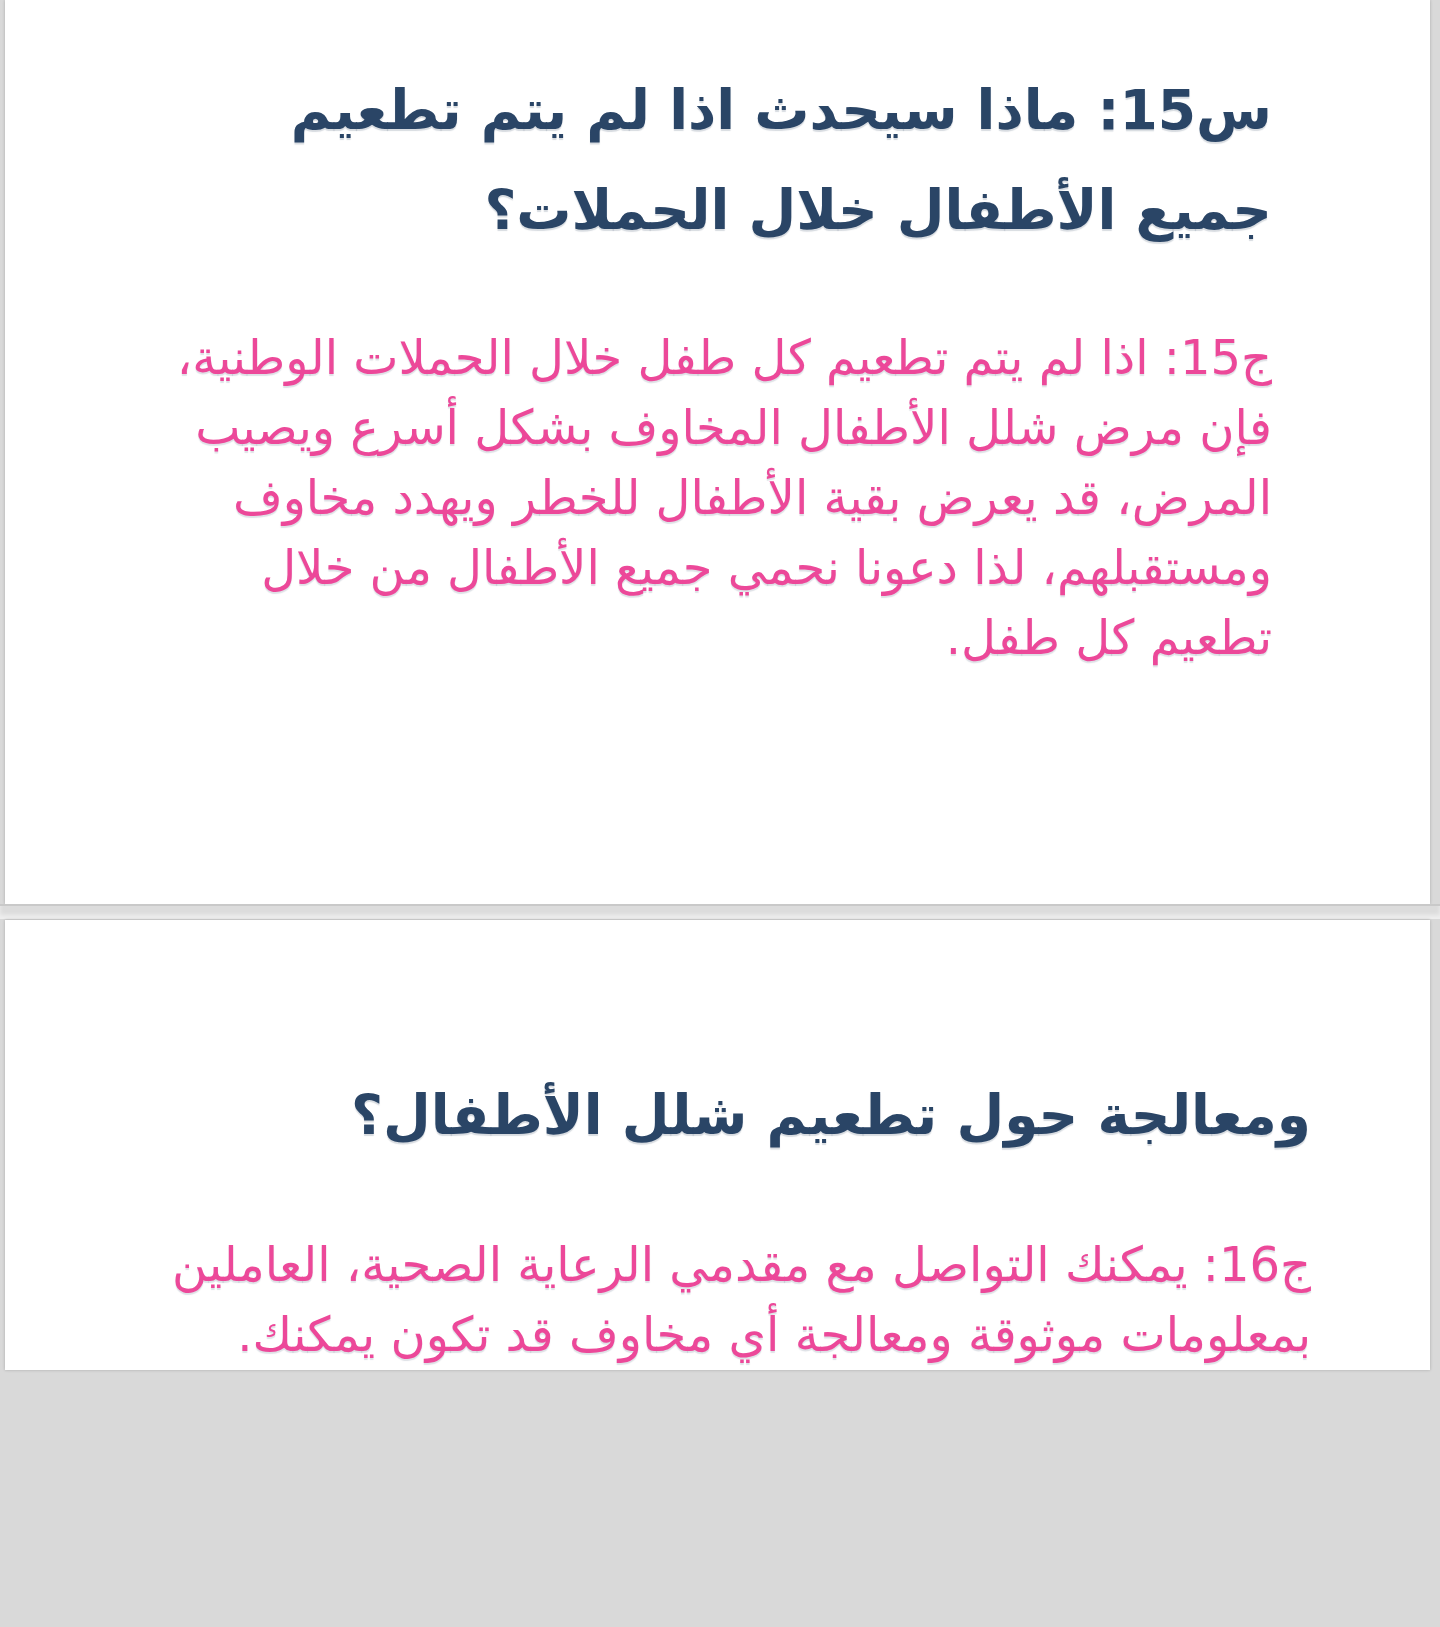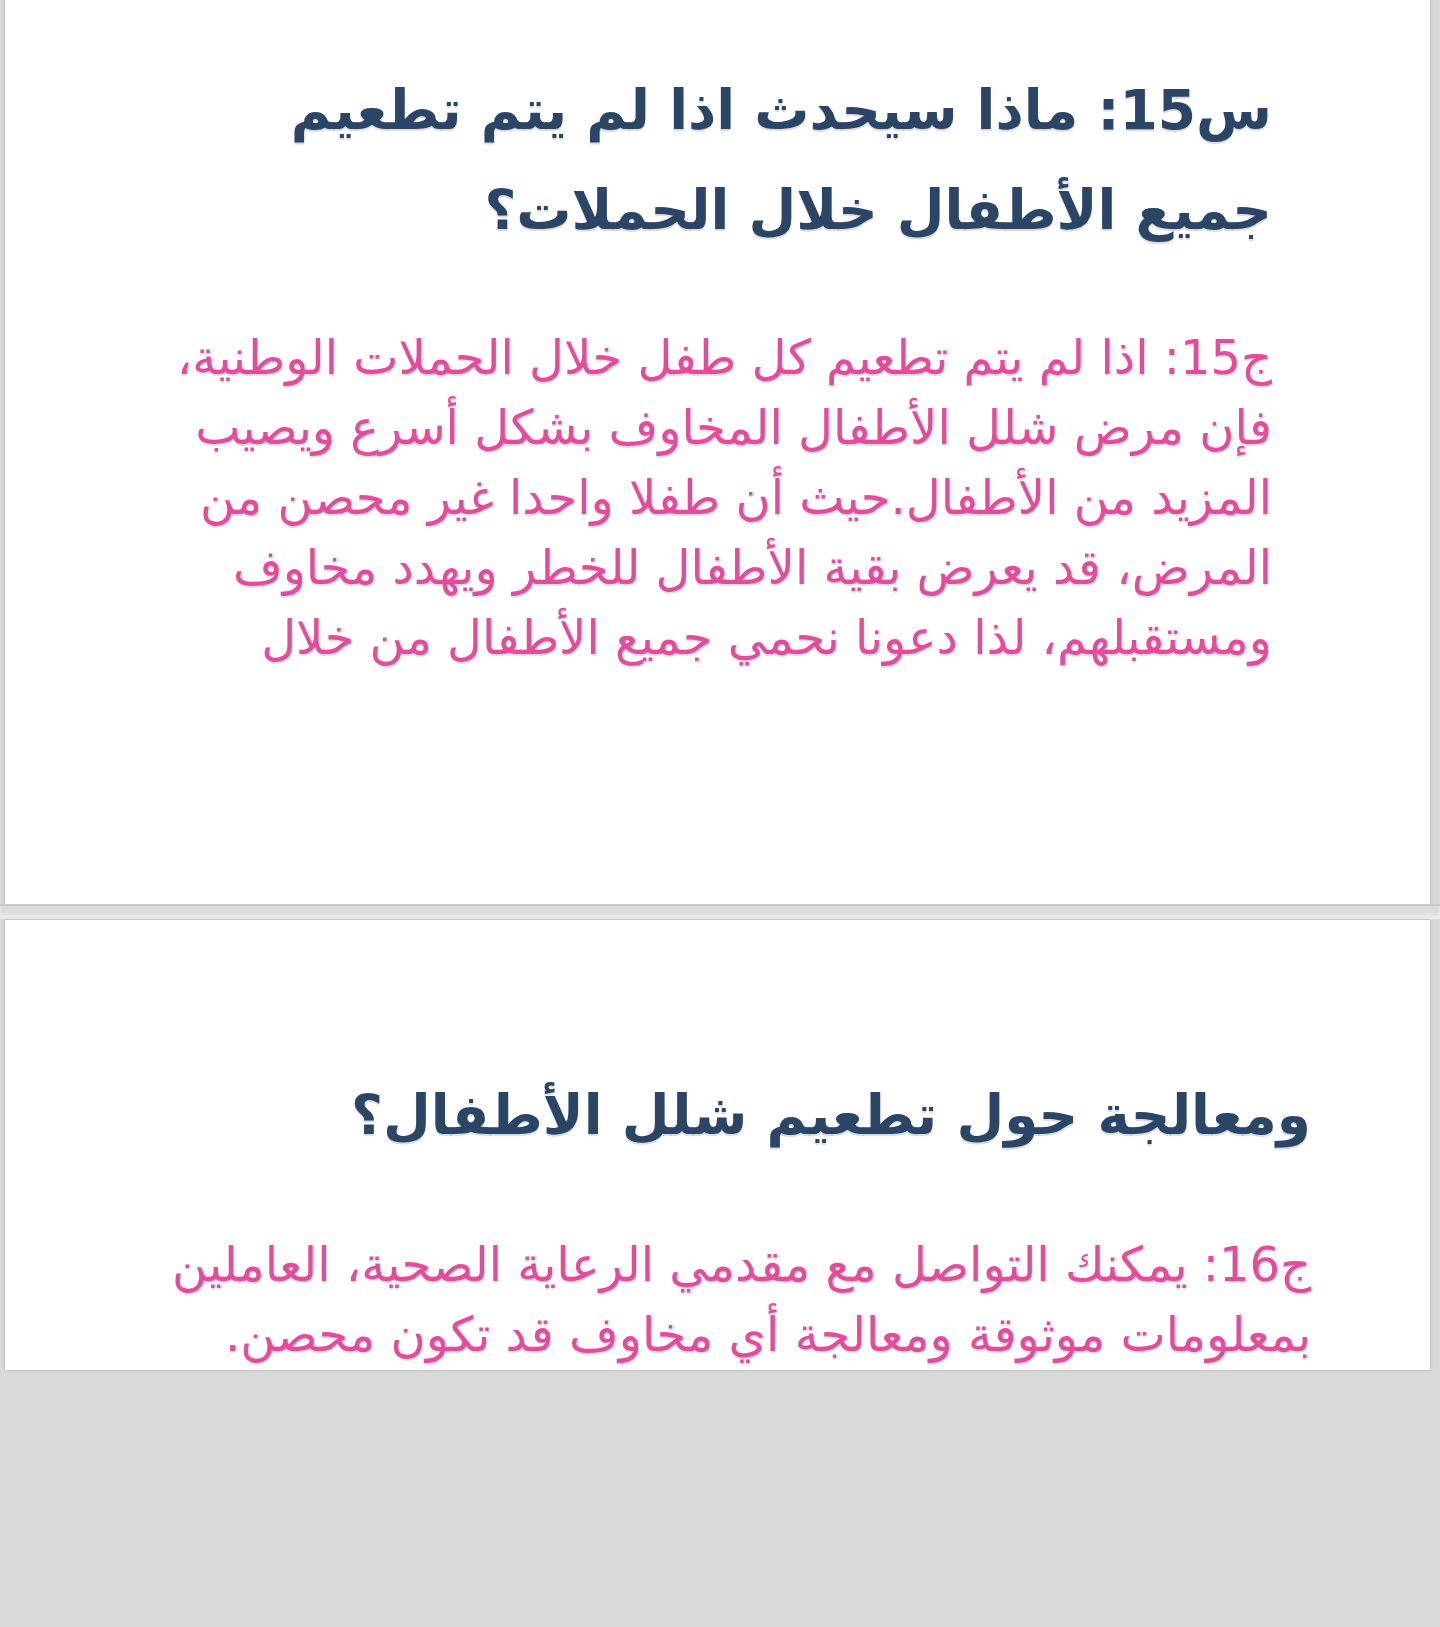--- a/index.html
+++ b/index.html
@@ -69,31 +69,31 @@
 <div class="viewer">
 
   <section class="page page-1">
     <h1 class="question">
       <span class="qline">س15: ماذا سيحدث اذا لم يتم تطعيم</span>
       <span class="qline">جميع الأطفال خلال الحملات؟</span>
     </h1>
     <div class="answer">
       <span class="aline">ج15: اذا لم يتم تطعيم كل طفل خلال الحملات الوطنية،</span>
       <span class="aline">فإن مرض شلل الأطفال المخاوف بشكل أسرع ويصيب</span>
-      <span class="aline">المزيد من الأطفال.حيث أن طفلا واحدا غير محصن من</span>
       <span class="aline">المرض، قد يعرض بقية الأطفال للخطر ويهدد مخاوف</span>
       <span class="aline">ومستقبلهم، لذا دعونا نحمي جميع الأطفال من خلال</span>
+      <span class="aline">تطعيم كل طفل.</span>
     </div>
   </section>
 
   <div class="page-gap"></div>
 
   <section class="page page-2">
     <h1 class="question">
       <span class="qline">ومعالجة حول تطعيم شلل الأطفال؟</span>
     </h1>
     <div class="answer">
       <span class="aline">ج16: يمكنك التواصل مع مقدمي الرعاية الصحية، العاملين</span>
-      <span class="aline">بمعلومات موثوقة ومعالجة أي مخاوف قد تكون محصن.</span>
+      <span class="aline">بمعلومات موثوقة ومعالجة أي مخاوف قد تكون يمكنك.</span>
     </div>
   </section>
 
 </div>
 
 </body></html>

